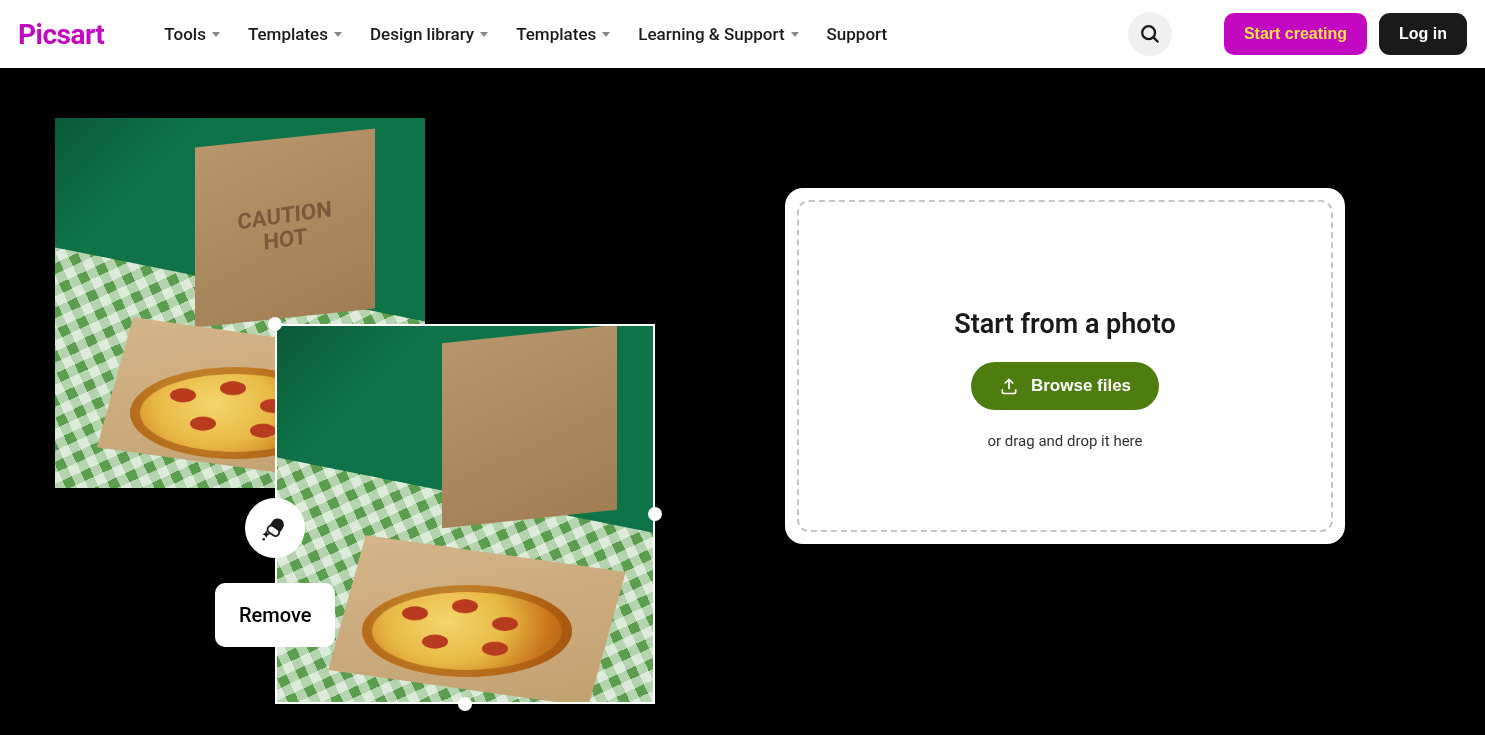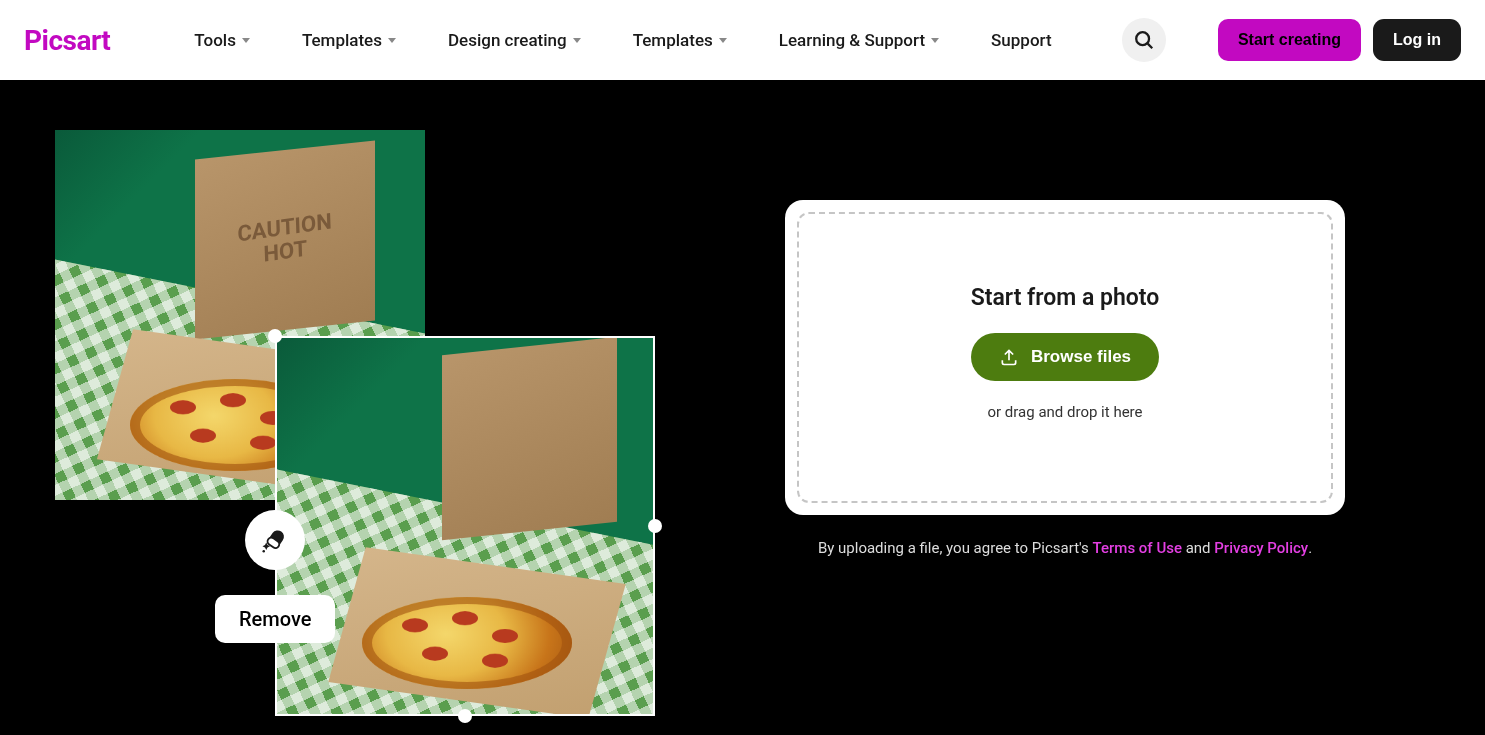--- a/index.html
+++ b/index.html
@@ -1,42 +1,41 @@
 <!DOCTYPE html>
 <html><head>
 <meta charset="utf-8">
 <style>
 * { margin: 0; padding: 0; box-sizing: border-box; }
 body { font-family: -apple-system, BlinkMacSystemFont, 'Segoe UI', Roboto, sans-serif; background: #fff; }
 
 .header {
   display: flex;
   align-items: center;
-  padding: 0 24px;
-  height: 80px;
+  padding: 0 18px;
+  height: 68px;
   background: #fff;
   gap: 20px;
 }
 .logo {
   font-size: 28px;
   font-weight: 700;
   color: #c209c1;
   letter-spacing: -0.5px;
   margin-right: 40px;
 }
 .nav { display: flex; gap: 28px; flex: 1; }
 .nav-item {
   display: flex;
   align-items: center;
   gap: 6px;
   font-size: 17px;
   font-weight: 500;
   color: #1a1a1a;
   cursor: pointer;
-  margin-left: 24px;
 }
 .chevron {
   width: 0; height: 0;
   border-left: 4px solid transparent;
   border-right: 4px solid transparent;
   border-top: 5px solid #888;
 }
 .header-right { display: flex; align-items: center; gap: 12px; }
 .search-btn {
   width: 44px; height: 44px;
@@ -48,21 +47,21 @@
   cursor: pointer;
 }
 .btn {
   padding: 12px 20px;
   border-radius: 10px;
   font-size: 16px;
   font-weight: 600;
   cursor: pointer;
   border: none;
 }
-.btn-primary { background: #c209c1; color: #000000; margin-left: 40px; }
+.btn-primary { background: #c209c1; color: #fde047; margin-left: 40px; }
 .btn-dark { background: #1a1a1a; color: #fff; border-radius: 11px; }
 
 .hero {
   background: #000;
   padding: 50px 55px 60px;
   display: flex;
   gap: 80px;
   align-items: flex-start;
 }
 .preview {
@@ -146,21 +145,21 @@
   border-radius: 50%;
   display: flex;
   align-items: center;
   justify-content: center;
   z-index: 6;
 }
 .remove-label {
   position: absolute;
   left: 160px; top: 465px;
   background: #fff;
-  padding: 12px 24px;
+  padding: 20px 24px;
   border-radius: 10px;
   font-size: 20px;
   font-weight: 500;
   z-index: 6;
 }
 
 .upload-side {
   flex: 1;
   max-width: 560px;
   padding-top: 70px;
@@ -172,21 +171,21 @@
 }
 .dropzone {
   border: 2px dashed #c5c5c5;
   border-radius: 12px;
   padding: 70px 20px 80px;
   display: flex;
   flex-direction: column;
   align-items: center;
   gap: 22px;
 }
-.dz-title { font-size: 23px; font-weight: 600; color: #1a1a1a; }
+.dz-title { font-size: 27px; font-weight: 600; color: #1a1a1a; margin-top: 36px; }
 .browse-btn {
   display: inline-flex;
   align-items: center;
   gap: 12px;
   background: #4d7c0f;
   color: #fff;
   padding: 14px 28px;
   border-radius: 999px;
   font-size: 17px;
   font-weight: 600;
@@ -210,21 +209,21 @@
   <nav class="nav">
     <div class="nav-item">
       <span>Tools</span>
       <span class="chevron"></span>
     </div>
     <div class="nav-item">
       <span>Templates</span>
       <span class="chevron"></span>
     </div>
     <div class="nav-item">
-      <span>Design creating</span>
+      <span>Design library</span>
       <span class="chevron"></span>
     </div>
     <div class="nav-item">
       <span>Templates</span>
       <span class="chevron"></span>
     </div>
     <div class="nav-item">
       <span>Learning &amp; Support</span>
       <span class="chevron"></span>
     </div>
@@ -299,17 +298,14 @@
         <button class="browse-btn">
           <svg width="20" height="20" viewBox="0 0 24 24" fill="none" stroke="#fff" stroke-width="2">
             <path d="M12 16 V4 M7 9 l5 -5 l5 5"></path>
             <path d="M4 16 v3 a2 2 0 0 0 2 2 h12 a2 2 0 0 0 2 -2 v-3"></path>
           </svg>
           <span>Browse files</span>
         </button>
         <div class="dz-hint">or drag and drop it here</div>
       </div>
     </div>
-    <p class="disclaimer">
-      <span>By uploading a file, you agree to Picsart's </span><a href="#">Terms of Use</a><span> and </span><a href="#">Privacy Policy</a><span>.</span>
-    </p>
   </div>
 </section>
 
 </body></html>

